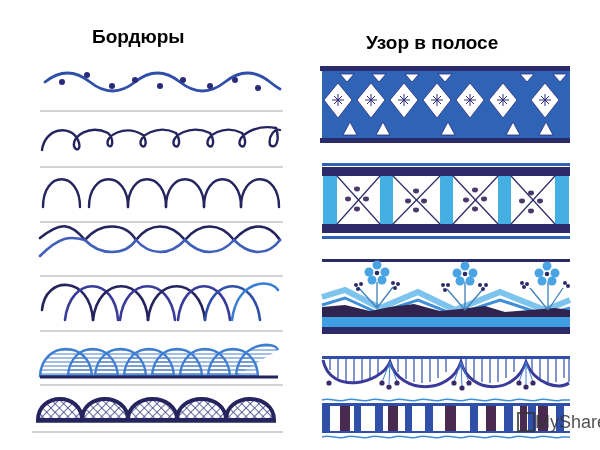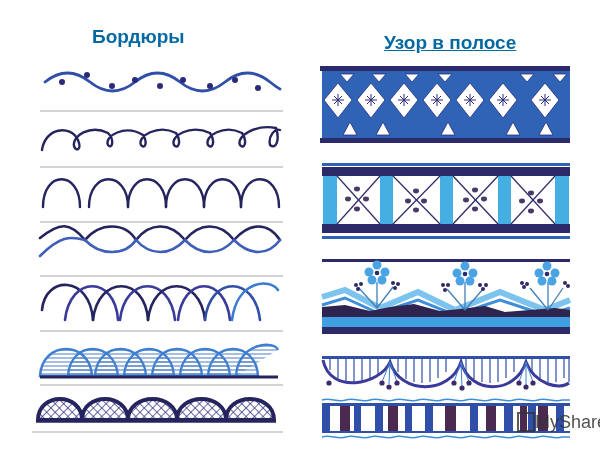--- a/index.html
+++ b/index.html
@@ -1,19 +1,19 @@
 <!DOCTYPE html>
 <html><head>
 <meta charset="utf-8">
 <style>
   html,body{margin:0;padding:0;background:#fff;}
   body{width:600px;height:450px;position:relative;overflow:hidden;font-family:"Liberation Sans",sans-serif;}
-  .title{position:absolute;font-weight:bold;font-size:19px;color:#0369a1;}
+  .title{position:absolute;font-weight:bold;font-size:19px;color:#000000;}
   #t-left{left:92px;top:26px;}
-  #t-right{left:384px;top:32px;text-decoration:underline;}
+  #t-right{left:366px;top:32px;}
   svg{position:absolute;left:0;top:0;}
   .wm{position:absolute;left:535px;top:412px;font-size:18px;color:#333;opacity:0.85;}
   .wm-icon{position:absolute;left:517px;top:412px;width:14px;height:16px;border:2px solid #333;opacity:0.8;}
 </style>
 </head>
 <body>
 
 <div class="title" id="t-left">Бордюры</div>
 <div class="title" id="t-right">Узор в полосе</div>
 

